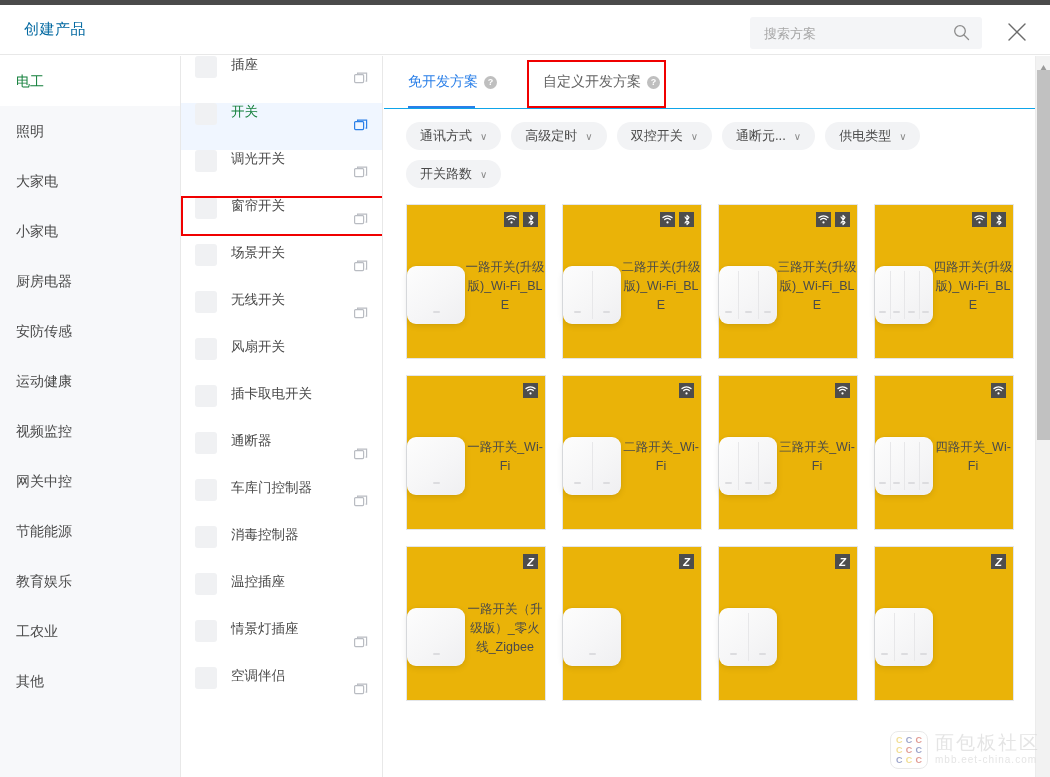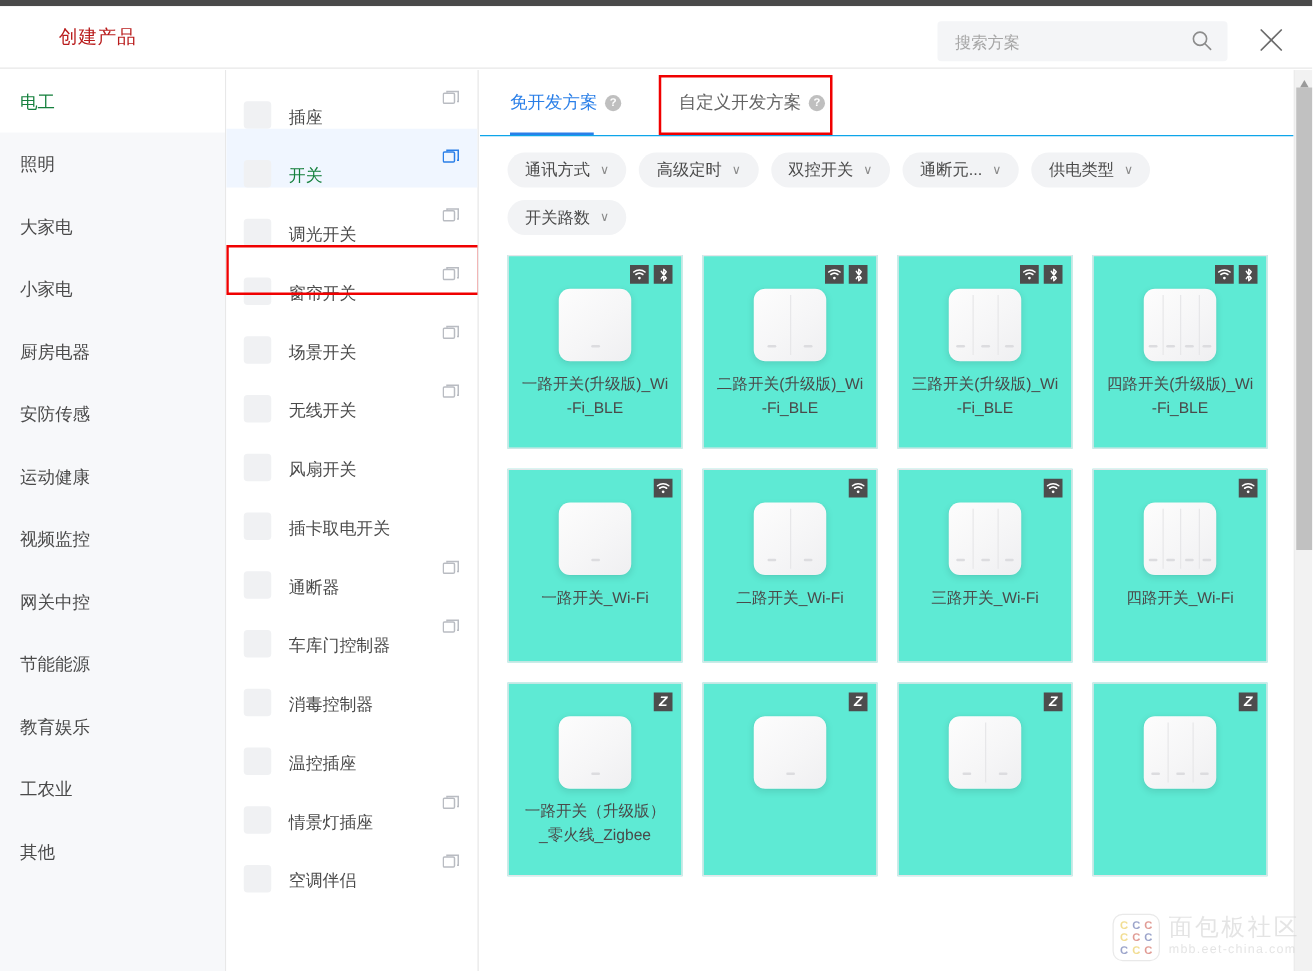--- a/index.html
+++ b/index.html
@@ -23,23 +23,22 @@
   }
 
   
   .header {
     position: absolute; top: 5px; left: 0; width: 1050px; height: 50px;
     background: #fff;
     border-bottom: 1px solid #e8e8e8;
   }
   .header-title {
     position: absolute; left: 24px; top: 15px;
-    font-size: 15px; color: #b91c1c;
+    font-size: 15px; color: #0369a1;
     letter-spacing: .5px;
-    margin-left: 23px;
   }
   .search-wrap {
     position: absolute; right: 68px; top: 12px;
     width: 232px; height: 32px;
     background: #f4f5f7;
     border-radius: 3px;
   }
   .search-input {
     position: absolute; left: 14px; top: 0;
     width: 180px; height: 32px;
@@ -80,21 +79,21 @@
   .catcol {
     position: absolute; left: 181px; top: 56px;
     width: 202px; height: 721px;
     background: #fff;
     border-right: 1px solid #e8e8e8;
     overflow: hidden;
   }
   .cat-item {
     position: relative;
     height: 47px;
-    display: flex; align-items: flex-end;
+    display: flex; align-items: flex-start;
     padding: 0 14px 0 14px;
     cursor: pointer;
   }
   .cat-item.active { background: #f0f6ff; }
   .cat-icon {
     width: 22px; height: 22px;
     flex: 0 0 22px;
     border-radius: 3px;
     background: #f0f1f3;
     position: relative;
@@ -179,23 +178,23 @@
   
   .grid {
     padding: 6px 0 0 22px;
     display: flex; flex-wrap: wrap;
     gap: 16px;
   }
   .card {
     position: relative;
     width: 140px; height: 155px;
     border: 1px solid #e4e6e9;
-    background: #5eead4;
+    background: #eab308;
     cursor: pointer;
-    display: flex; flex-direction: column; align-items: center;
+    display: flex; flex-direction: row; align-items: center;
   }
   .badges {
     position: absolute; right: 7px; top: 7px;
     display: flex; gap: 4px;
   }
   .badge {
     width: 15px; height: 15px;
     background: #4d4d4d;
     display: flex; align-items: center; justify-content: center;
   }

